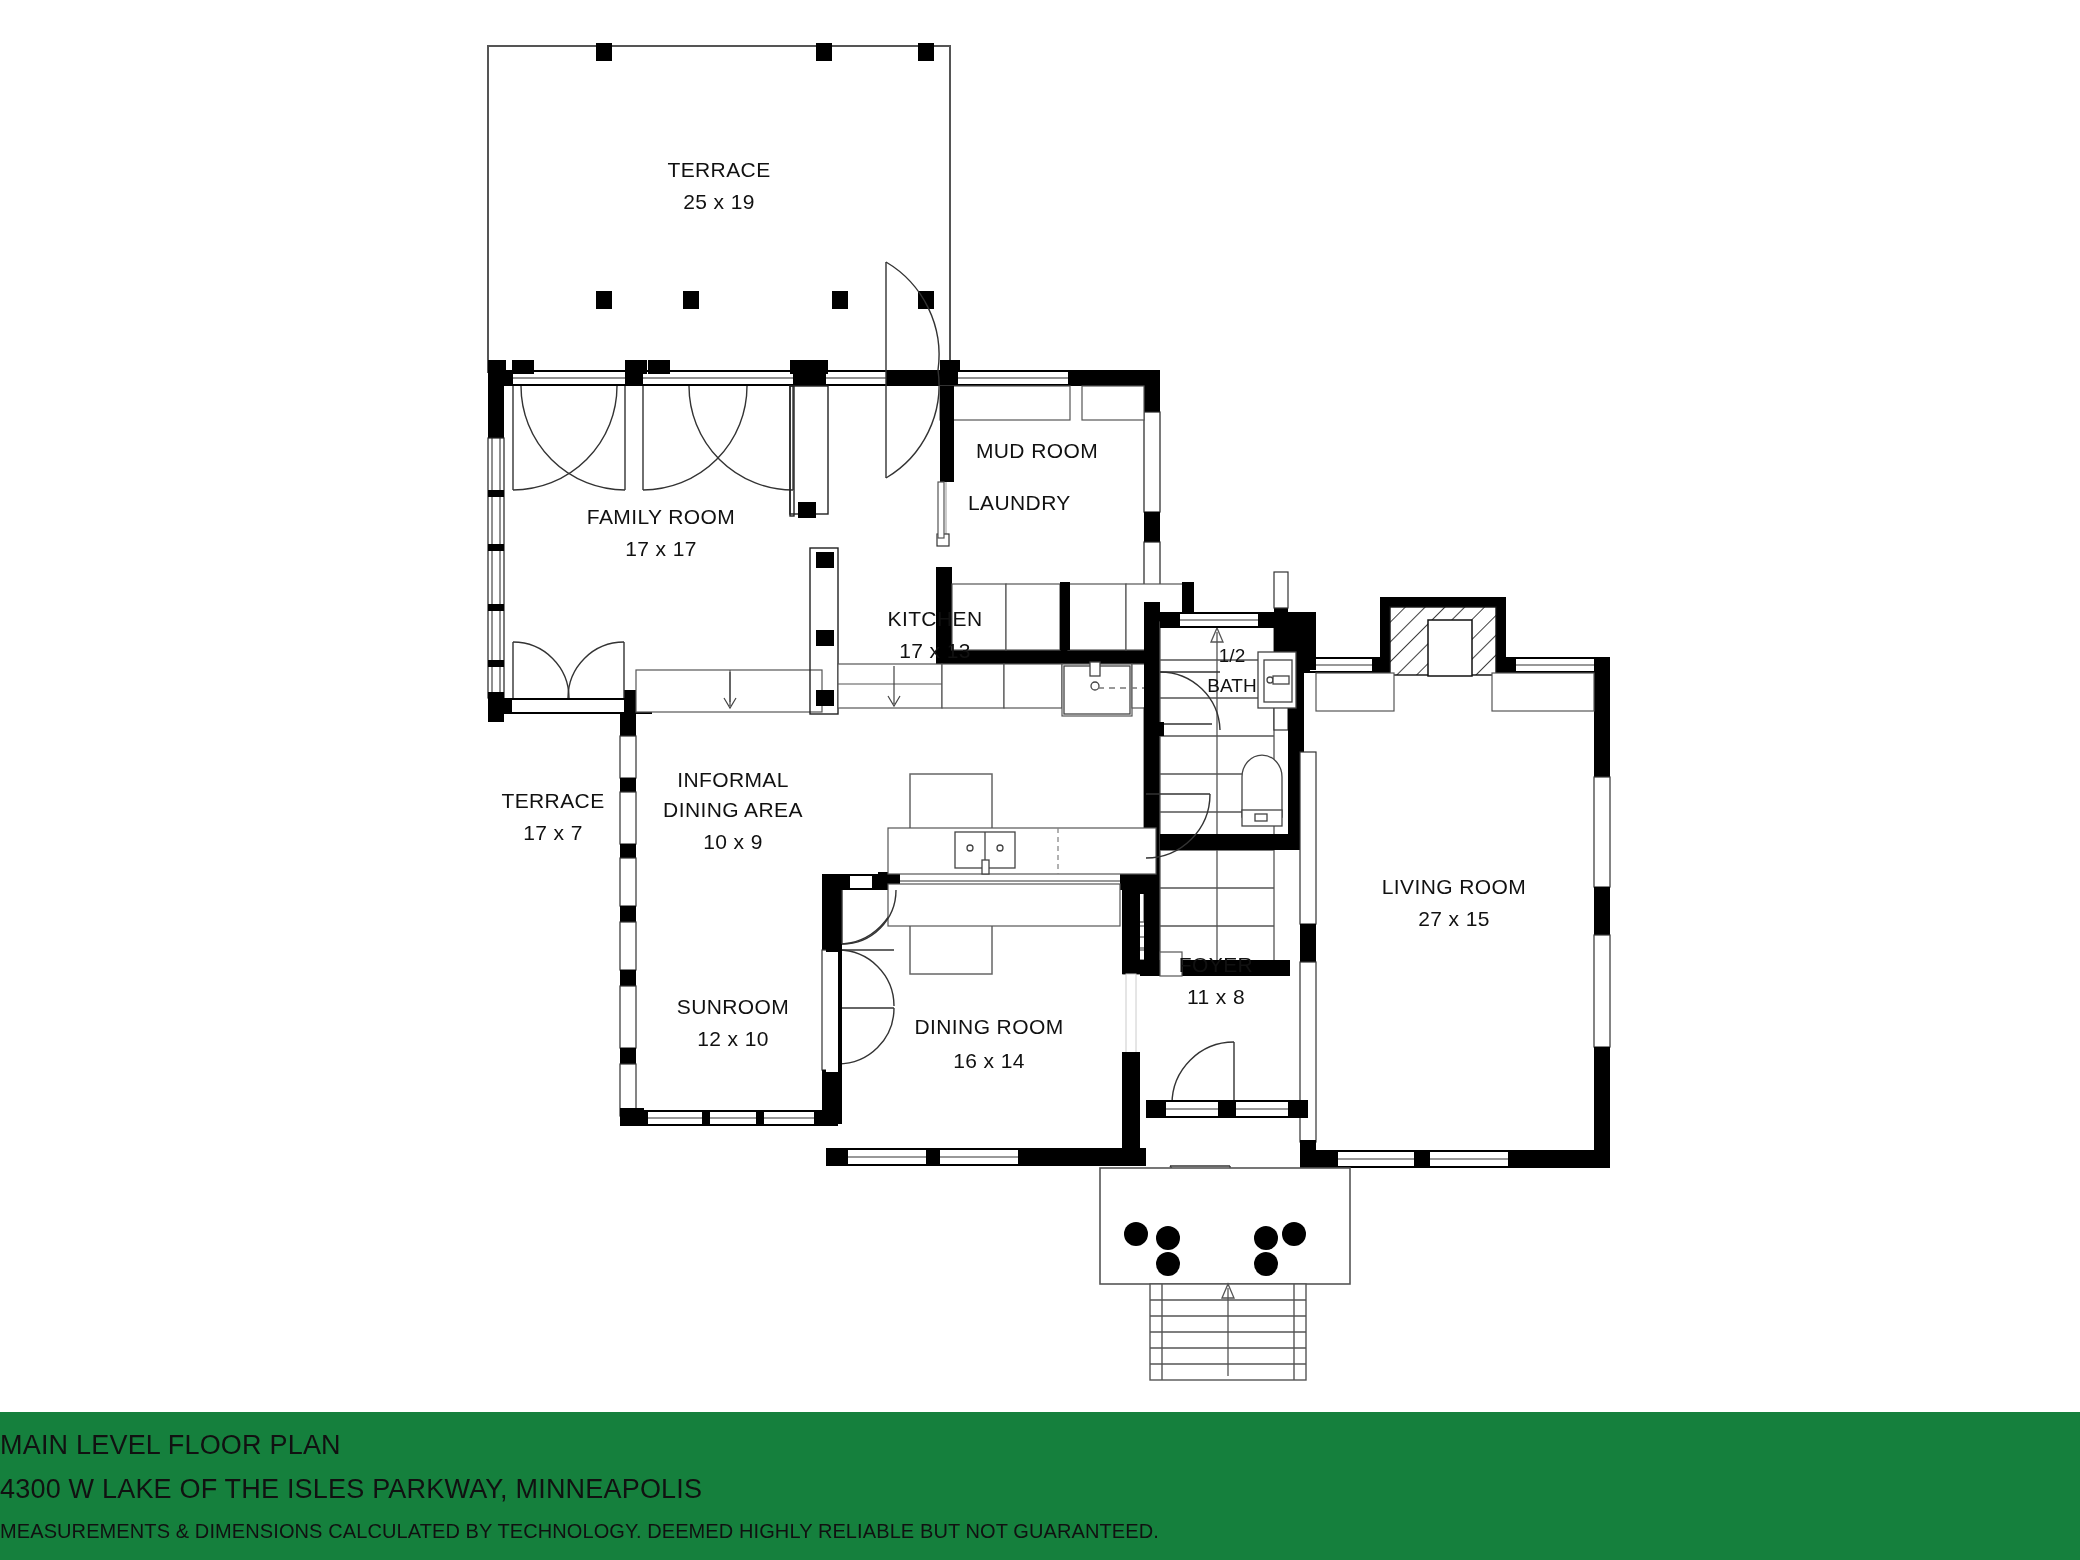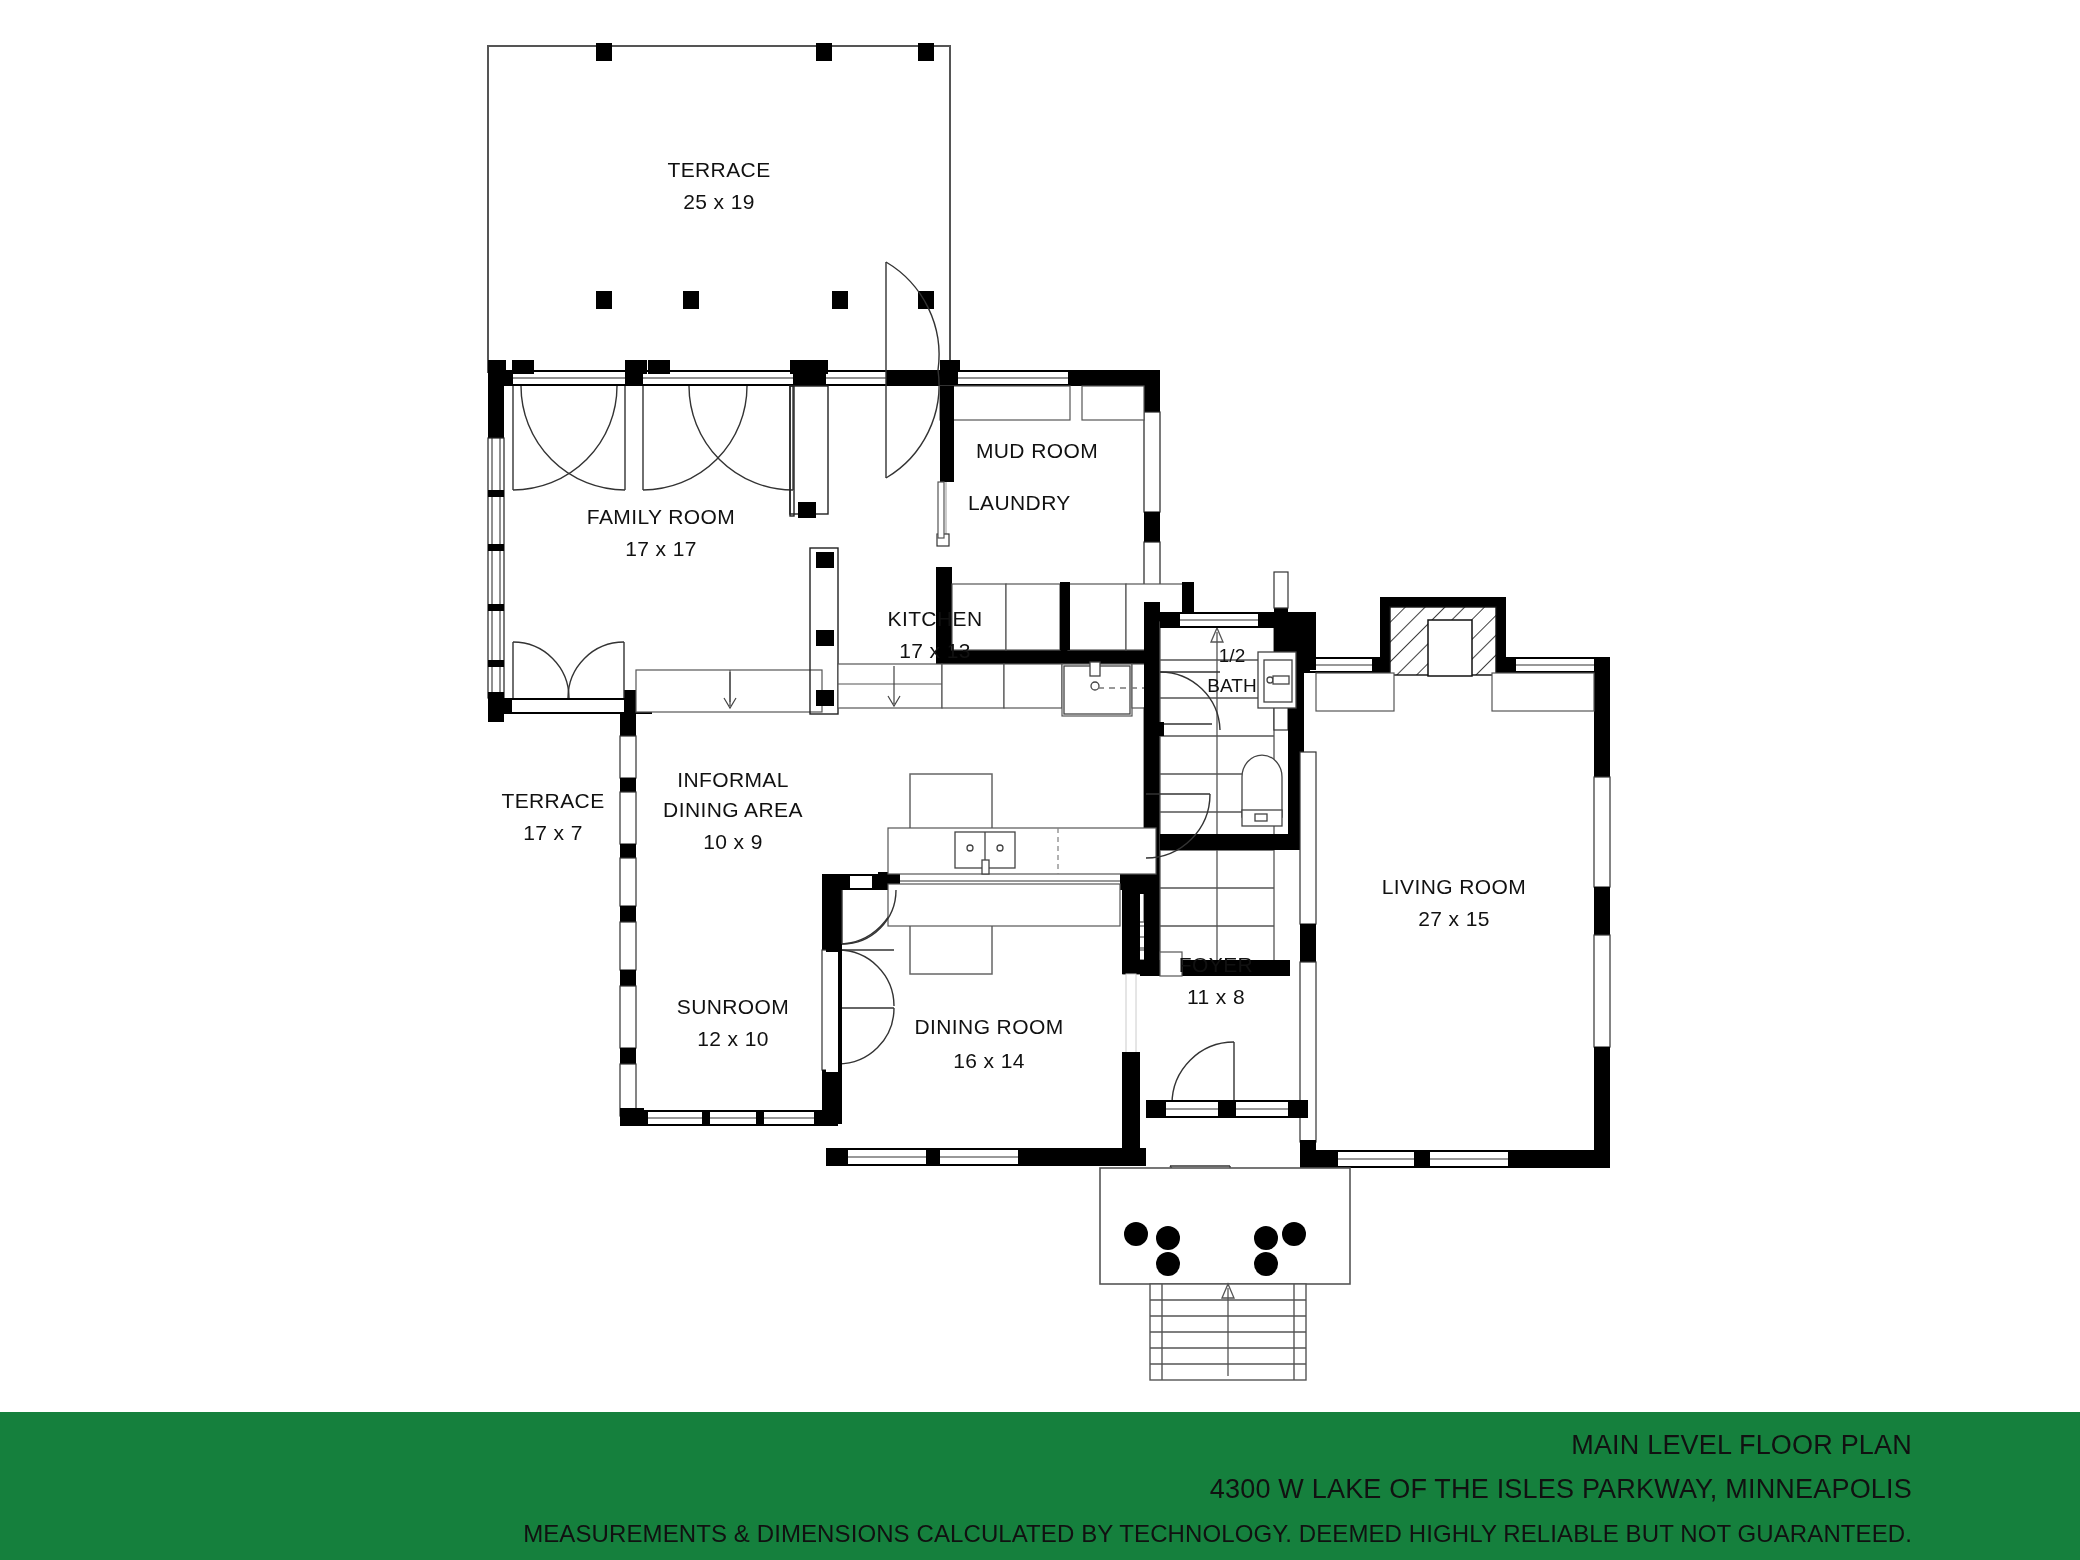--- a/index.html
+++ b/index.html
@@ -3,24 +3,24 @@
 <meta charset="utf-8">
 <style>
   html,body{margin:0;padding:0;background:#ffffff;}
   body{width:2080px;height:1560px;font-family:"Liberation Sans",sans-serif;color:#000;}
   #page{position:relative;width:2080px;height:1560px;overflow:hidden;background:#15803d;margin-top:12px;}
   svg{display:block;}
   .room-label{font-family:"Liberation Sans",sans-serif;fill:#111;text-anchor:middle;}
   .rl-name{font-size:21px;letter-spacing:0.4px;}
   .rl-dim{font-size:21px;letter-spacing:0.4px;}
   .rl-small{font-size:19px;}
-  .caption{position:absolute;left:0;width:1912px;text-align:right;color:#111;}
+  .caption{position:absolute;left:0;width:1912px;text-align:left;color:#111;}
   .cap-title{top:1418px;font-size:27px;letter-spacing:0.2px;}
   .cap-addr{top:1462px;font-size:27px;letter-spacing:0.2px;}
-  .cap-disc{top:1508px;font-size:24px;letter-spacing:0.1px;}
+  .cap-disc{top:1508px;font-size:20px;letter-spacing:0.1px;}
 </style>
 </head>
 <body>
 
 <div id="page">
 
 <svg width="2080" height="1400" viewBox="0 0 2080 1400" xmlns="http://www.w3.org/2000/svg">
 
   <defs>
     <pattern id="hatch45" width="14" height="14" patternTransform="rotate(45)" patternUnits="userSpaceOnUse">

